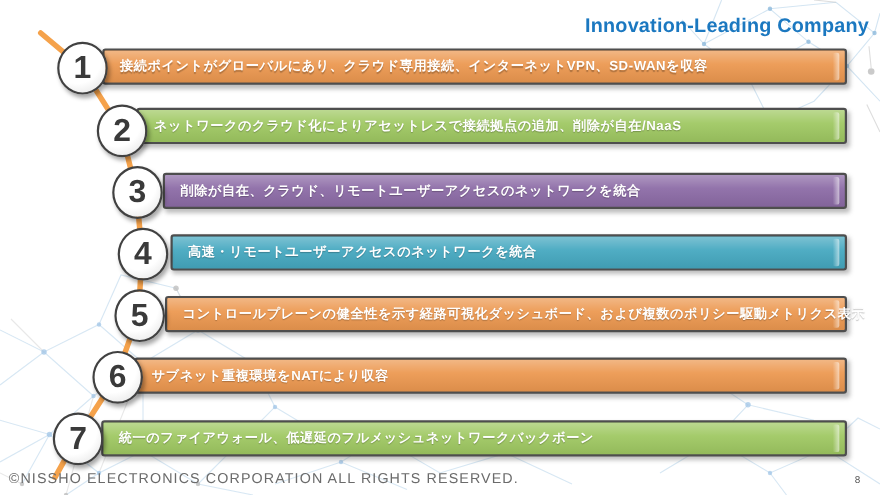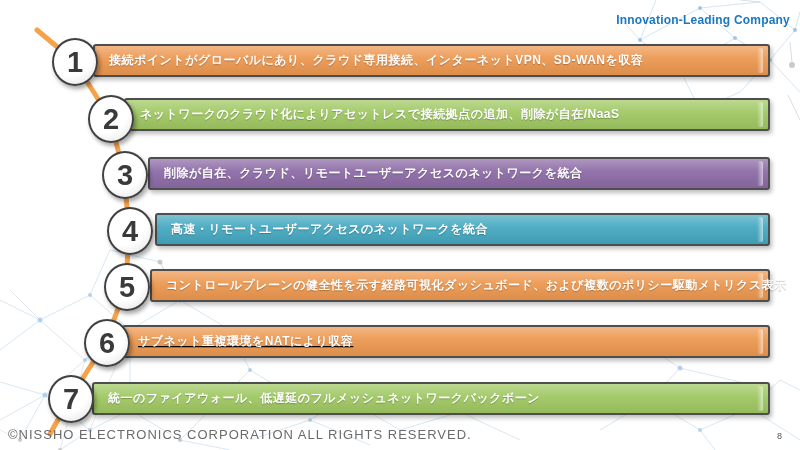--- a/index.html
+++ b/index.html
@@ -6,21 +6,21 @@
   body{
     width:800px;height:450px;position:relative;overflow:hidden;
     background:#ffffff;
     font-family:"Liberation Sans","DejaVu Sans",sans-serif;
   }
   #deco{position:absolute;left:0;top:0;width:800px;height:450px;}
   #connector{position:absolute;left:0;top:0;width:800px;height:450px;}
 
   .brand{
     position:absolute;top:13px;right:10px;
-    font-size:12px;font-weight:bold;color:var(--brand_blue,#1B78C0);
+    font-size:18px;font-weight:bold;color:var(--brand_blue,#1B78C0);
     letter-spacing:.2px;
   }
 
   .bar{
     position:absolute;height:29px;
     background-color:var(--c);
     background-image:linear-gradient(180deg,rgba(255,255,255,.30),rgba(255,255,255,.06) 42%,rgba(0,0,0,.07));
     border:2px solid #4e4e4e;border-radius:3px;
     box-shadow:2px 3px 4px rgba(110,110,110,.45);
     display:flex;align-items:center;
@@ -128,21 +128,21 @@
 </div>
 <div class="bar" style="left: 148px; top: 157px; width: 618px; --c: #8C6BA6;">
   <span class="bar-text">削除が自在、クラウド、リモートユーザーアクセスのネットワークを統合</span>
 </div>
 <div class="bar" style="left: 155px; top: 213px; width: 611px; --c: #45A8C0;">
   <span class="bar-text">高速・リモートユーザーアクセスのネットワークを統合</span>
 </div>
 <div class="bar" style="left: 150px; top: 269px; width: 616px; --c: #EC9850;">
   <span class="bar-text">コントロールプレーンの健全性を示す経路可視化ダッシュボード、および複数のポリシー駆動メトリクス表示</span>
 </div>
-<div class="bar" style="left: 122px; top: 325px; width: 644px; text-decoration: underline; --c: #EC9850;">
+<div class="bar" style="left: 122px; top: 325px; width: 644px; --c: #EC9850;">
   <span class="bar-text">サブネット重複環境をNATにより収容</span>
 </div>
 <div class="bar" style="left: 92px; top: 382px; width: 674px; --c: #9FC862;">
   <span class="bar-text">統一のファイアウォール、低遅延のフルメッシュネットワークバックボーン</span>
 </div>
 
 <div class="num-circle" style="left:52px;top:38px;">
   <span class="num">1</span>
 </div>
 <div class="num-circle" style="left:88px;top:95px;">

